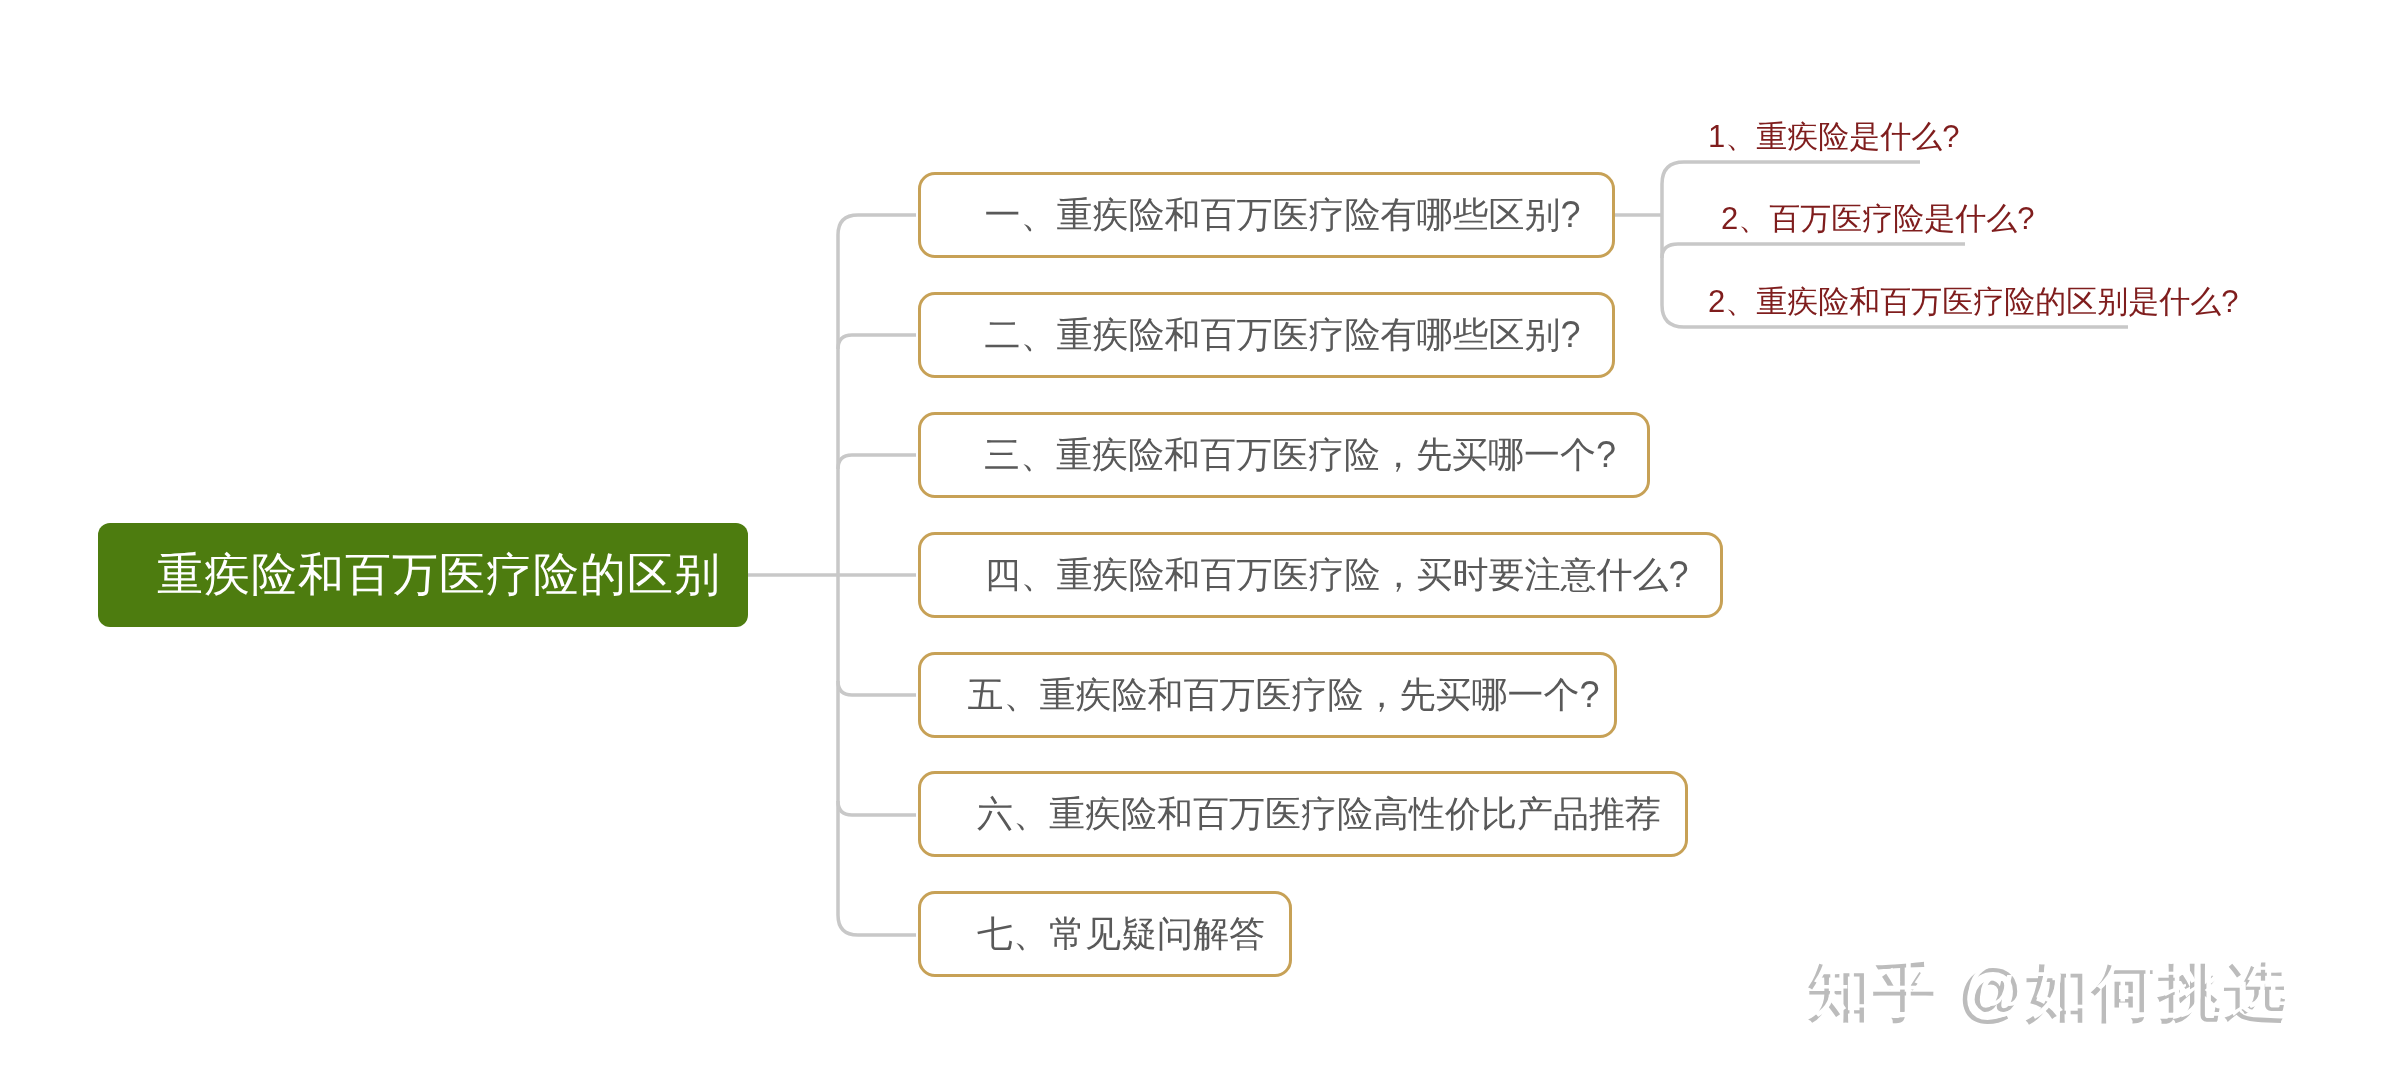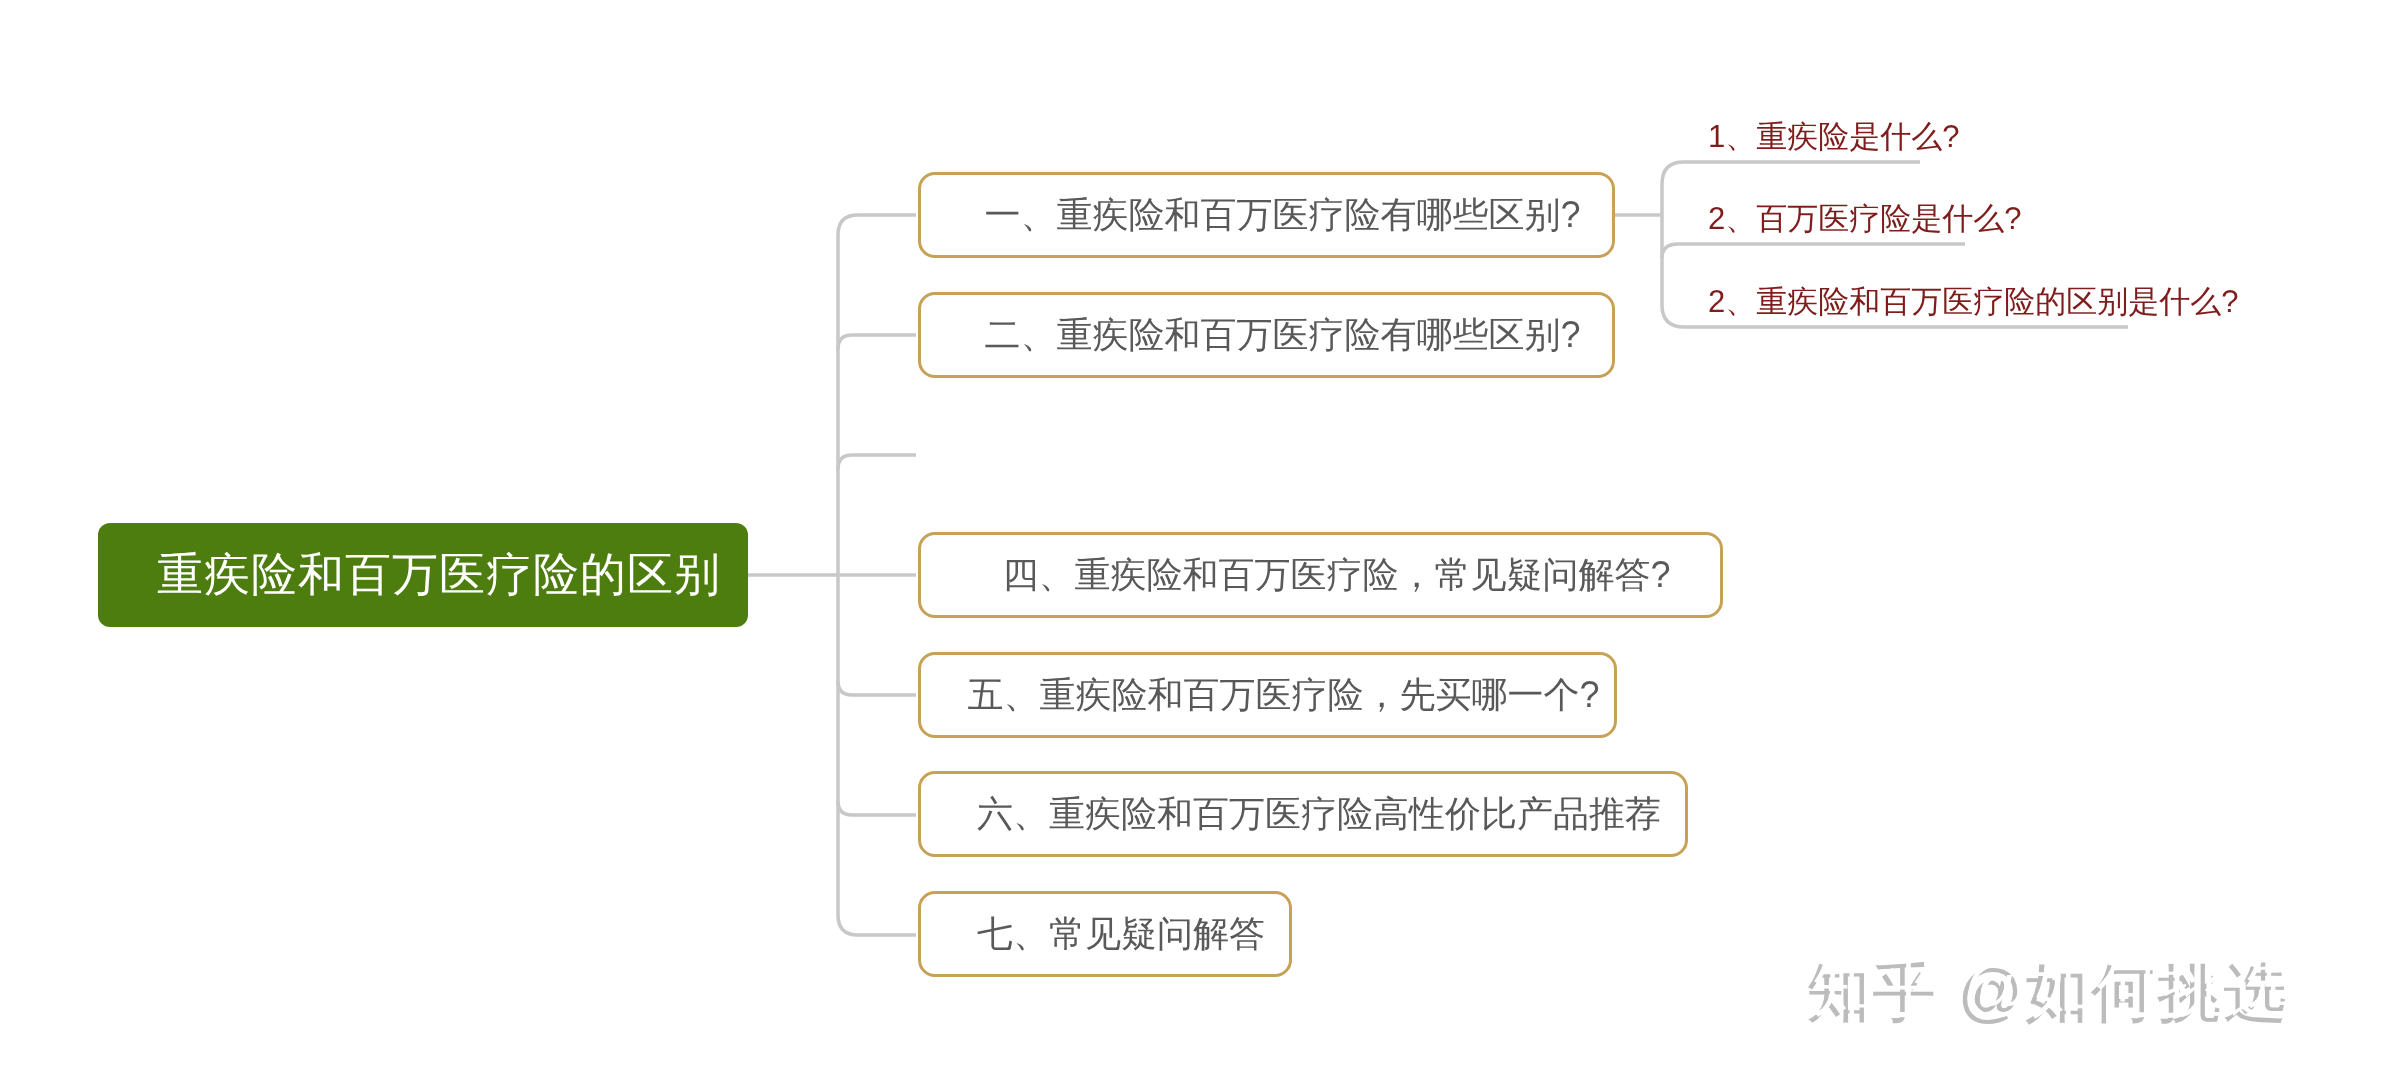--- a/index.html
+++ b/index.html
@@ -24,21 +24,21 @@
   .b3{top:412px;width:732px;}
   .b4{top:532px;width:805px;}
   .b5{top:652px;width:699px;}
   .b6{top:771px;width:770px;}
   .b7{top:891px;width:374px;}
   .subtopic{
     position:absolute;left:1708px;height:40px;line-height:40px;
     color:#7f1d1d;font-size:31px;white-space:nowrap;
   }
   .s1{top:117px;}
-  .s2{top:199px;}
+  .s2{top:199px;margin-left:13px;}
   .s3{top:282px;}
   .watermark{
     position:absolute;left:1812px;top:944px;
     font-size:64px;color:#ffffff;white-space:nowrap;letter-spacing:2px;
     text-shadow:-6px 6px 0 #BCBCBC;
   }
 </style>
 </head>
 <body>
 
@@ -61,22 +61,25 @@
   <div class="node root-node">
     <span>重疾险和百万医疗险的区别</span>
   </div>
 
   <div class="node branch b1">
     <span>一、重疾险和百万医疗险有哪些区别?</span>
   </div>
   <div class="node branch b2">
     <span>二、重疾险和百万医疗险有哪些区别?</span>
   </div>
+  <div class="node branch b3">
+    <span>三、重疾险和百万医疗险，先买哪一个?</span>
+  </div>
   <div class="node branch b4">
-    <span>四、重疾险和百万医疗险，常见疑问解答?</span>
+    <span>四、重疾险和百万医疗险，买时要注意什么?</span>
   </div>
   <div class="node branch b5">
     <span>五、重疾险和百万医疗险，先买哪一个?</span>
   </div>
   <div class="node branch b6">
     <span>六、重疾险和百万医疗险高性价比产品推荐</span>
   </div>
   <div class="node branch b7">
     <span>七、常见疑问解答</span>
   </div>

